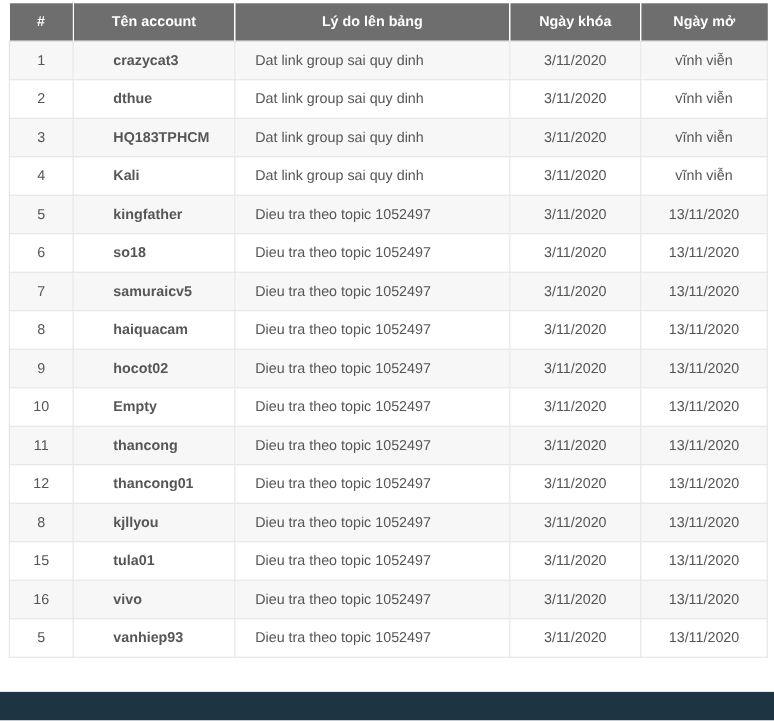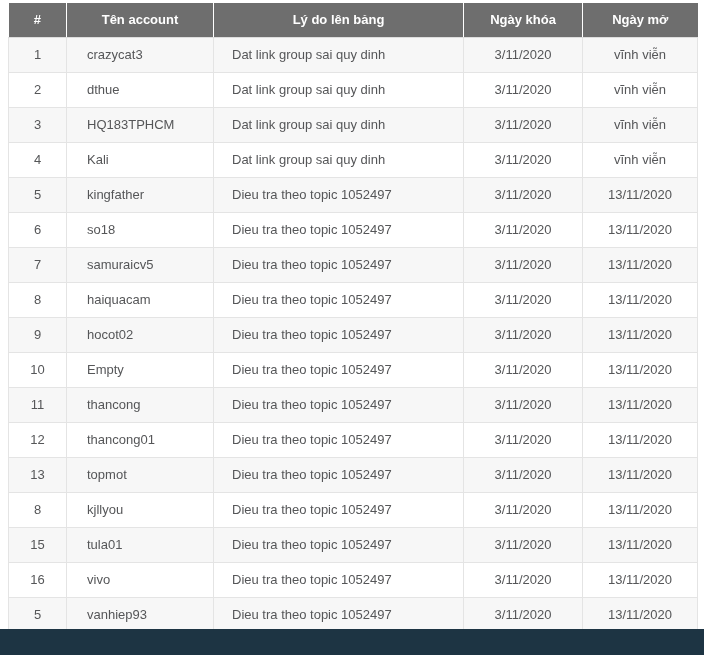--- a/index.html
+++ b/index.html
@@ -53,21 +53,21 @@
     border: 1px solid #e4e4e4;
     border-top: none;
     background: #ffffff;
     overflow: hidden;
     white-space: nowrap;
     padding: 0;
   }
   tbody tr:nth-child(odd) td { background: #f7f7f7; }
 
   td.cell-index { text-align: center; }
-  td.cell-account { text-align: left; padding-left: 20px; }
+  td.cell-account { text-align: left; padding-left: 36px; font-weight: bold; }
   td.cell-reason  { text-align: left; padding-left: 18px; }
   td.cell-lock, td.cell-open { text-align: center; }
 
   .footer-bar {
     position: absolute;
     left: 0;
     bottom: 0;
     width: 704px;
     height: 26px;
     background: #1d3443;
@@ -174,27 +174,20 @@
     <td class="cell-open">13/11/2020</td>
   </tr>
           <tr>
     <td class="cell-index">12</td>
     <td class="cell-account">thancong01</td>
     <td class="cell-reason">Dieu tra theo topic 1052497</td>
     <td class="cell-lock">3/11/2020</td>
     <td class="cell-open">13/11/2020</td>
   </tr>
           <tr>
-    <td class="cell-index">13</td>
-    <td class="cell-account">topmot</td>
-    <td class="cell-reason">Dieu tra theo topic 1052497</td>
-    <td class="cell-lock">3/11/2020</td>
-    <td class="cell-open">13/11/2020</td>
-  </tr>
-          <tr>
     <td class="cell-index">8</td>
     <td class="cell-account">kjllyou</td>
     <td class="cell-reason">Dieu tra theo topic 1052497</td>
     <td class="cell-lock">3/11/2020</td>
     <td class="cell-open">13/11/2020</td>
   </tr>
           <tr>
     <td class="cell-index">15</td>
     <td class="cell-account">tula01</td>
     <td class="cell-reason">Dieu tra theo topic 1052497</td>

